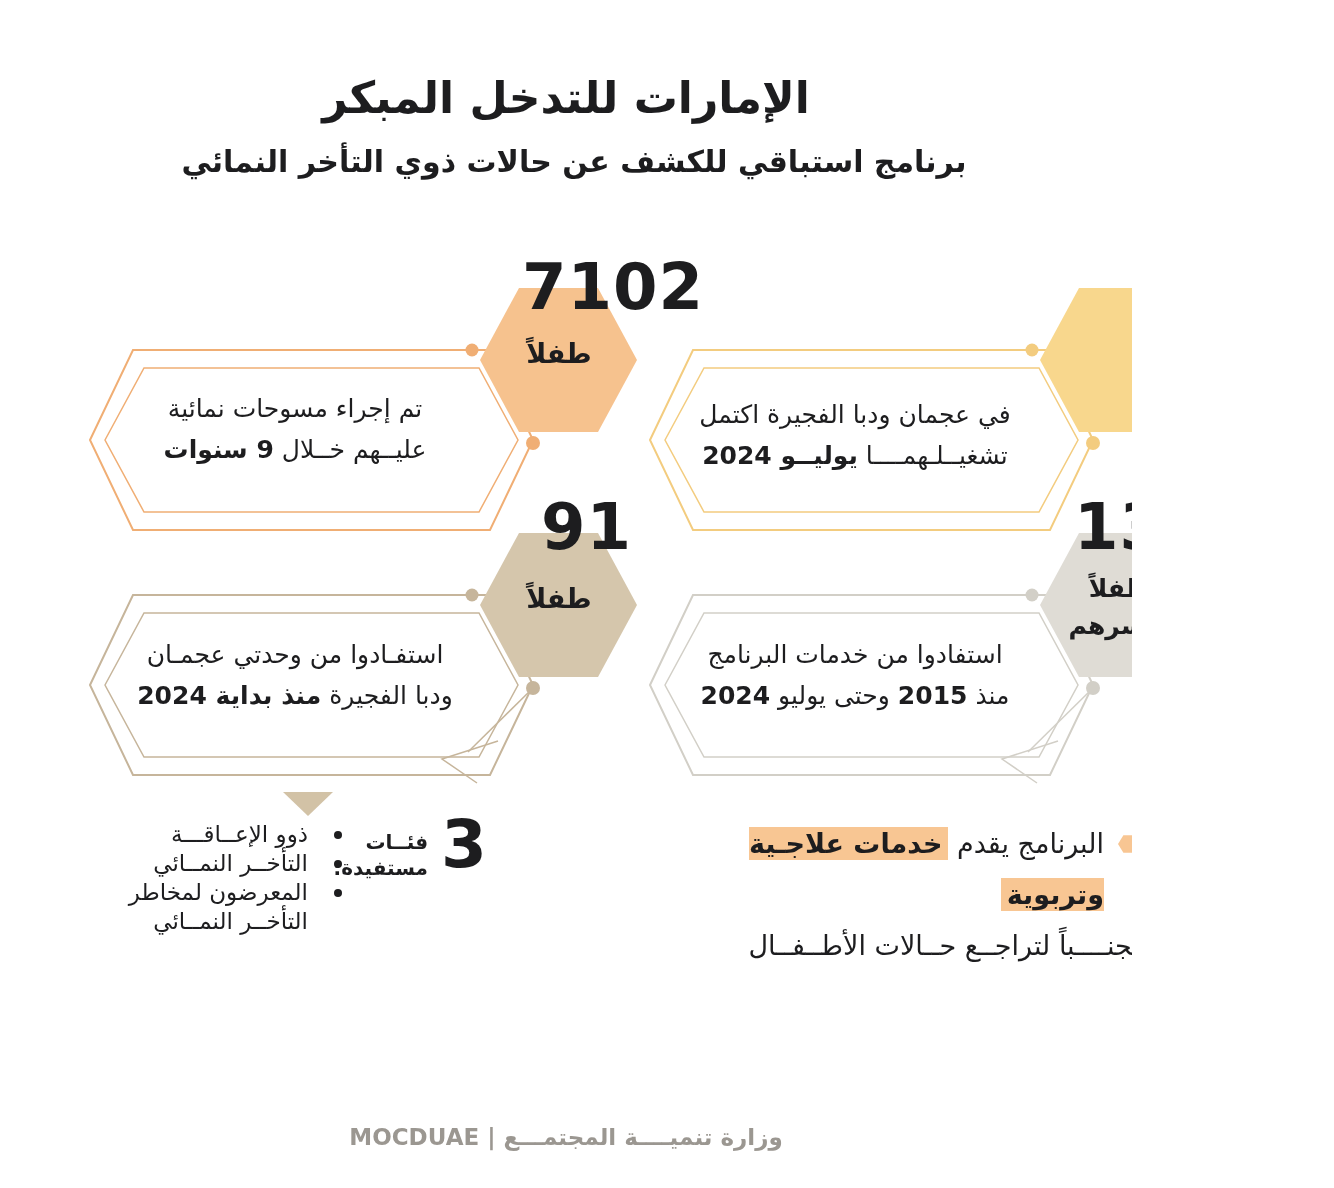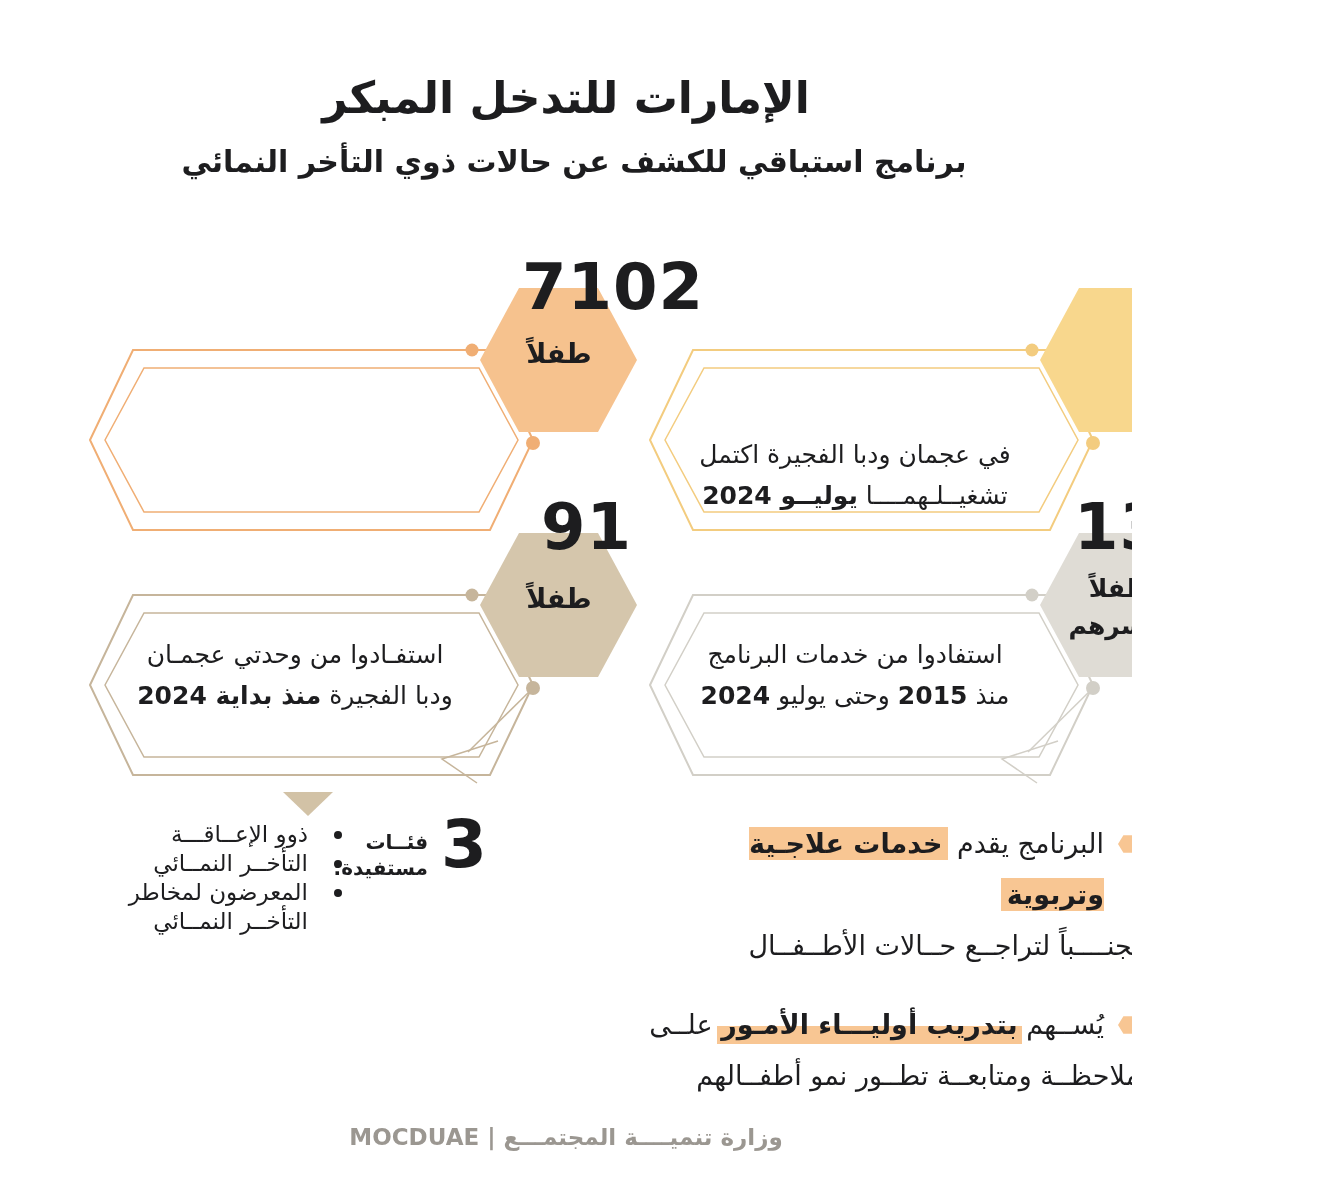--- a/index.html
+++ b/index.html
@@ -23,21 +23,21 @@
   .n0{left:522px;top:252px;} .n1{left:1136px;top:252px;}
   .n2{left:541px;top:492px;} .n3{left:1074px;top:492px;}
 
   .hexlabel{width:158px;text-align:center;font-weight:bold;direction:rtl;}
   .u0{left:480px;top:338px;font-size:27px;}
   .u1{left:1040px;top:314px;font-size:24px;line-height:33px;}
   .u2{left:480px;top:583px;font-size:27px;}
   .u3{left:1040px;top:570px;font-size:25px;line-height:37px;}
 
   .desc{width:358px;text-align:center;font-size:25px;line-height:41px;direction:rtl;}
-  .d0{left:116px;top:388px;} .d1{left:676px;top:394px;margin-top:40px;}
+  .d0{left:116px;top:388px;} .d1{left:676px;top:394px;}
   .d2{left:116px;top:634px;} .d3{left:676px;top:634px;}
   .desc b{font-weight:bold;}
 
   .cat-count{left:441px;top:812px;font-size:66px;font-weight:bold;line-height:1;}
   .cat-label{left:338px;top:829px;width:90px;direction:rtl;text-align:right;
              font-size:20px;font-weight:bold;line-height:26px;}
   .cat-items{left:126px;top:820px;width:216px;direction:rtl;}
   .cat-item{display:flex;column-gap:26px;font-size:23px;line-height:29px;text-align:right;}
   .cat-dot{width:8px;height:8px;border-radius:50%;background:var(--ink);margin-top:11px;flex:none;}
 
@@ -103,20 +103,24 @@
     </g>
 
     <polygon fill="var(--tri)" points="283,792 333,792 308,816"></polygon>
   </svg>
 
   <div class="txt title">الإمارات للتدخل المبكر</div>
   <div class="txt subtitle">برنامج استباقي للكشف عن حالات ذوي التأخر النمائي</div>
 
   <div class="txt num n0">7102</div>
   <div class="txt hexlabel u0">طفلاً</div>
+  <div class="txt desc d0" dir="rtl">
+    <div><span>تم إجراء مسوحات نمائية</span></div>
+    <div><span>عليــهم خــلال </span><b>9 سنوات</b></div>
+  </div>
 
   <div class="txt num n1">2</div>
   <div class="txt desc d1" dir="rtl">
     <div><span>في عجمان ودبا الفجيرة اكتمل</span></div>
     <div><span>تشغيــلـهمــــا </span><b>يوليــو 2024</b></div>
   </div>
 
   <div class="txt num n2">91</div>
   <div class="txt hexlabel u2">طفلاً</div>
   <div class="txt desc d2" dir="rtl">
@@ -157,24 +161,17 @@
   </div>
 
   <div class="abs features">
     <div class="feature">
       <span class="f-marker"></span>
       <div class="f-line1">
         <span>البرنامج يقدم </span><span class="hl">خدمات علاجـية وتربوية</span><span></span>
       </div>
       <div>تجنــــباً لتراجــع حــالات الأطــفــال</div>
     </div>
-    <div class="feature">
-      <span class="f-marker"></span>
-      <div class="f-line1">
-        <span>يُســهم </span><span class="hl-low">بتدريب أوليـــاء الأمـور</span><span> علــى</span>
-      </div>
-      <div>ملاحظــة ومتابعــة تطــور نمو أطفــالهم</div>
-    </div>
   </div>
 
   <div class="txt footer">وزارة تنميــــة المجتمـــع | MOCDUAE</div>
 
 </div>
 
 </body></html>

